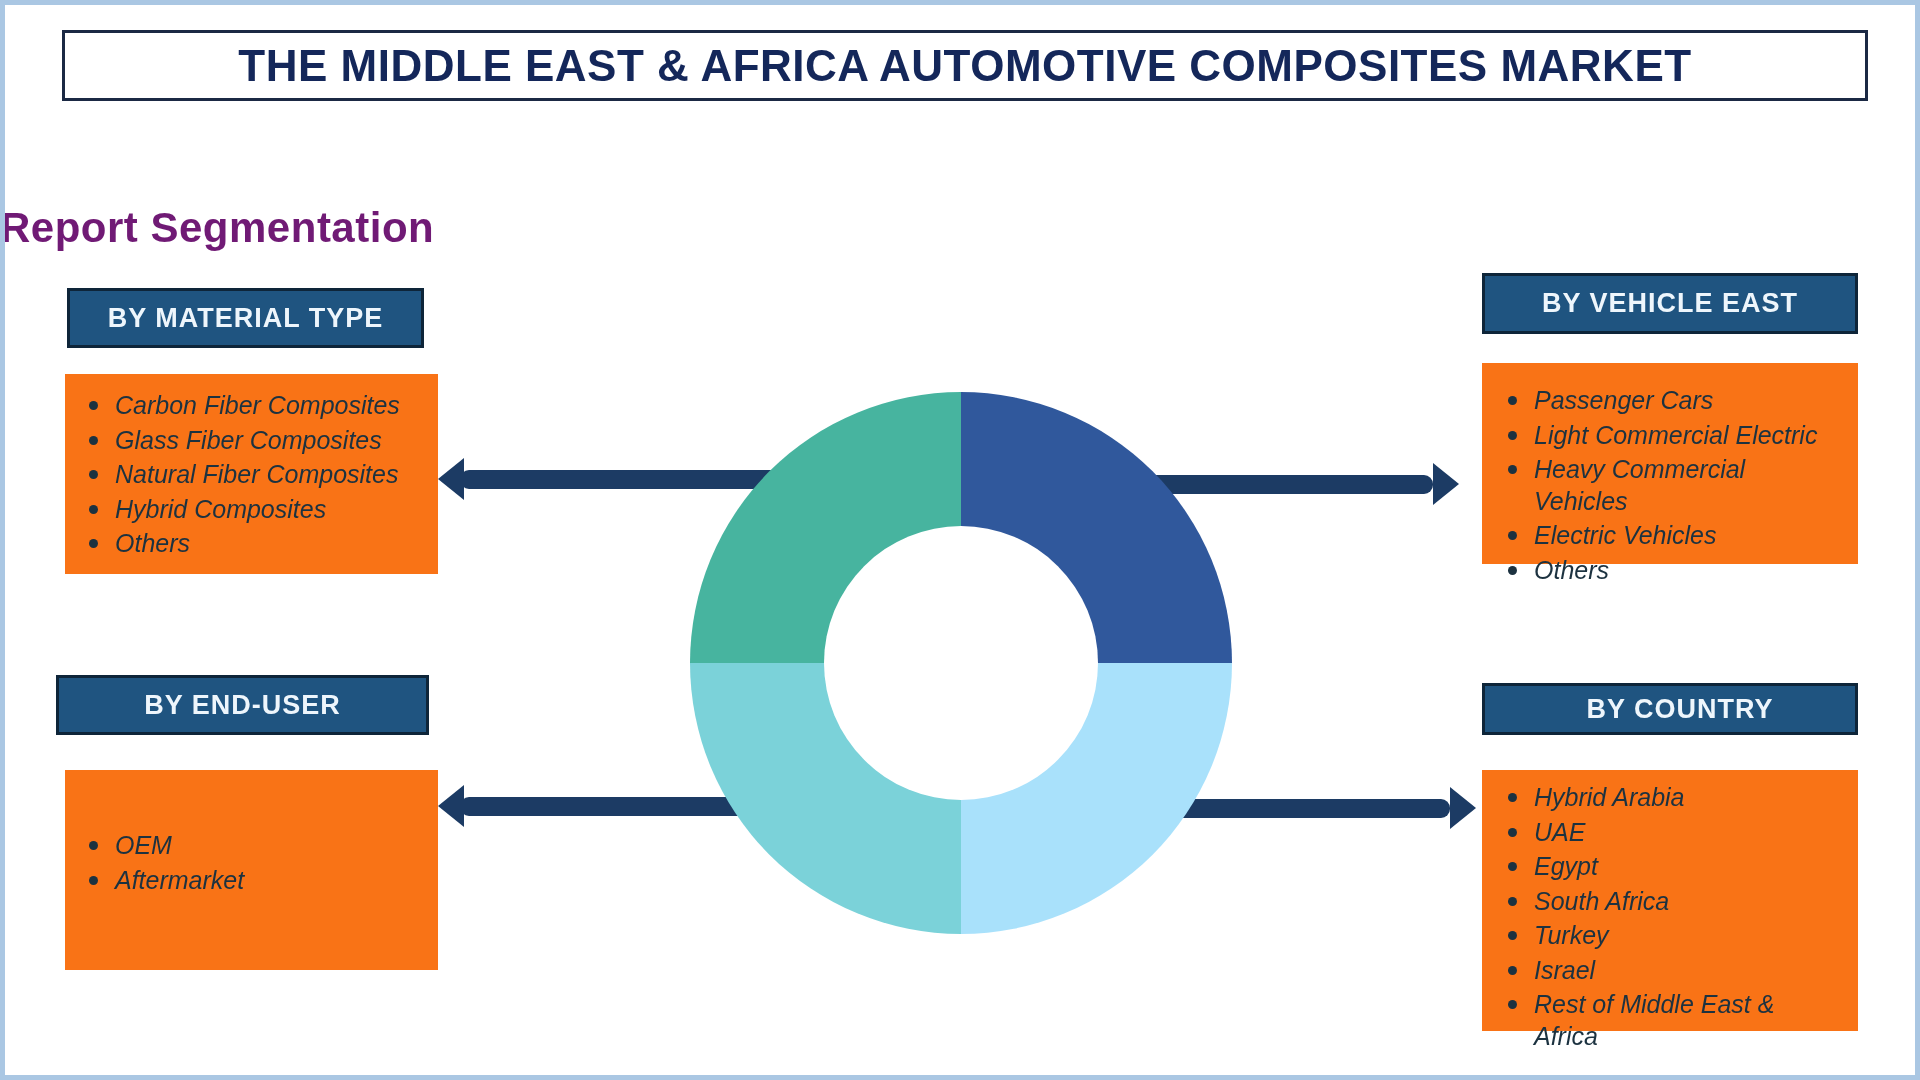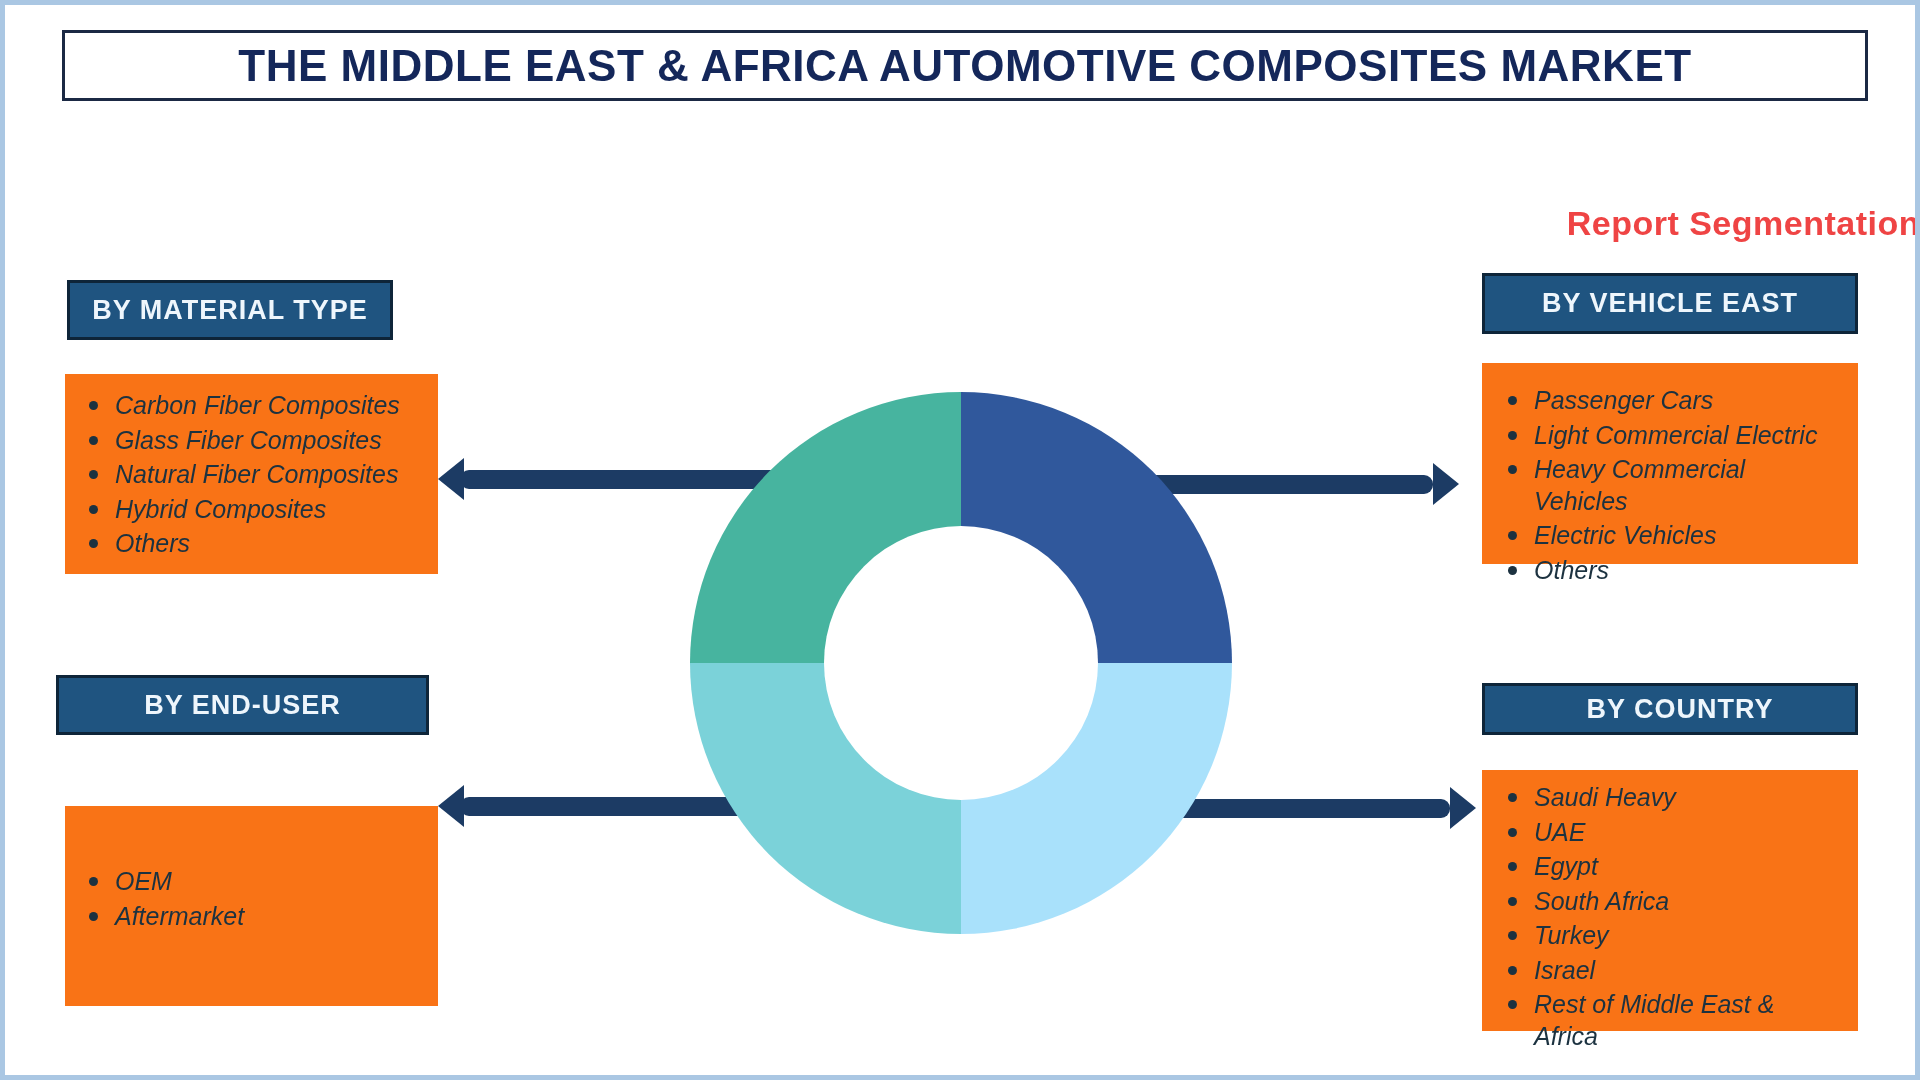--- a/index.html
+++ b/index.html
@@ -17,41 +17,41 @@
     border:3px solid #1b2944; box-sizing:border-box; background:#ffffff;
     display:flex; align-items:center; justify-content:center;
   }
   .title-banner h1 {
     margin:1px; font-size:44px; font-weight:bold; color:#14275a; letter-spacing:0.5px;
     white-space:nowrap;
   }
 
   
   .subtitle {
-    position:absolute; left:0; top:204px; width:100%; text-align:right;
-    font-size:34px; font-weight:bold; color:#ef4444; margin:0; letter-spacing:0.5px;
+    position:absolute; left:0; top:204px; width:100%; text-align:left;
+    font-size:42px; font-weight:bold; color:#701a75; margin:0; letter-spacing:0.5px;
   }
 
   
   .sec-header {
     position:absolute; background:#1f5480; border:3px solid #0e2539; box-sizing:border-box;
     color:#eef6fc; font-weight:bold; font-size:27px; letter-spacing:1px;
     display:flex; align-items:center; justify-content:center; z-index:3;
   }
-  #hdr-material { left:67px;  top:280px; width:326px; height:60px; }
+  #hdr-material { left:67px;  top:288px; width:357px; height:60px; }
   #hdr-enduser  { left:56px;  top:675px; width:373px; height:60px; }
   #hdr-vehicle  { left:1482px; top:273px; width:376px; height:61px; }
   #hdr-country  { left:1482px; top:683px; width:376px; height:52px;padding-left:20px; }
 
   
   .list-box {
     position:absolute; background:#f97316; box-sizing:border-box; z-index:3;
   }
   #list-material { left:65px;  top:374px; width:373px; height:200px; padding:16px 6px 0 14px; }
-  #list-enduser  { left:65px;  top:770px; width:373px; height:200px; padding:60px 6px 0 14px;margin-top:36px; }
+  #list-enduser  { left:65px;  top:770px; width:373px; height:200px; padding:60px 6px 0 14px; }
   #list-vehicle  { left:1482px; top:363px; width:376px; height:201px; padding:22px 4px 0 16px; }
   #list-country  { left:1482px; top:770px; width:376px; height:261px; padding:12px 4px 0 16px; }
 
   .list-box ul { margin:0; padding:0; list-style:none; }
   .list-box li {
     position:relative; padding-left:36px; font-style:italic; font-size:25px;
     line-height:1.26; color:#1c3240; margin-bottom:3px; white-space:pre-line;
   }
   .list-box li::before {
     content:""; position:absolute; left:10px; top:11px; width:9px; height:9px;
@@ -130,21 +130,21 @@
       </ul>
   </div>
   <div class="list-box" id="list-enduser">
     <ul>
         <li>OEM</li>
         <li>Aftermarket</li>
       </ul>
   </div>
   <div class="list-box" id="list-country">
     <ul>
-        <li>Saudi Heavy</li>
+        <li>Hybrid Arabia</li>
         <li>UAE</li>
         <li>Egypt</li>
         <li>South Africa</li>
         <li>Turkey</li>
         <li>Israel</li>
         <li>Rest of Middle East &amp;
 Africa</li>
       </ul>
   </div>
 

